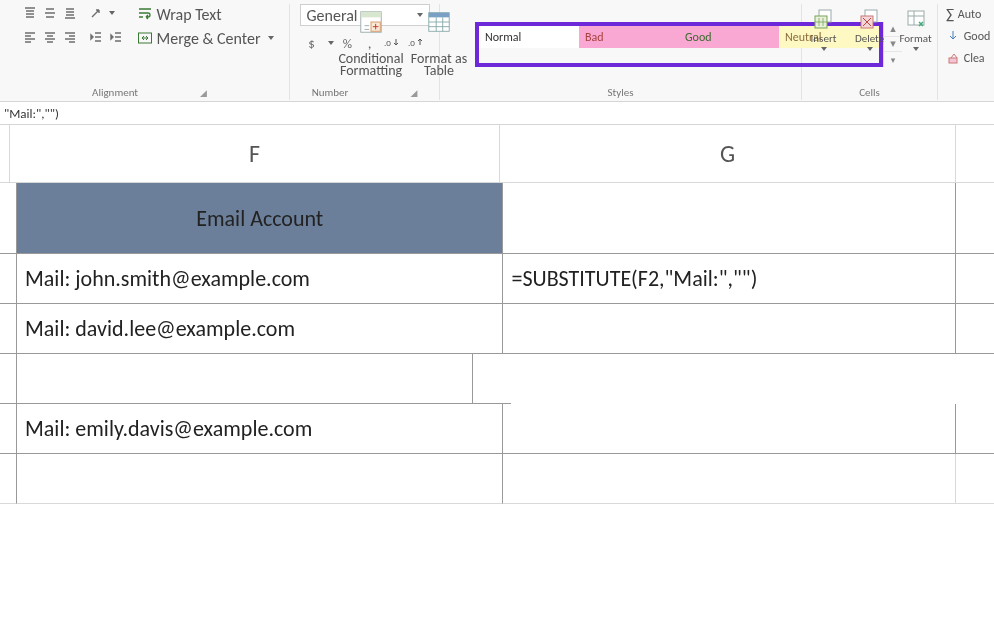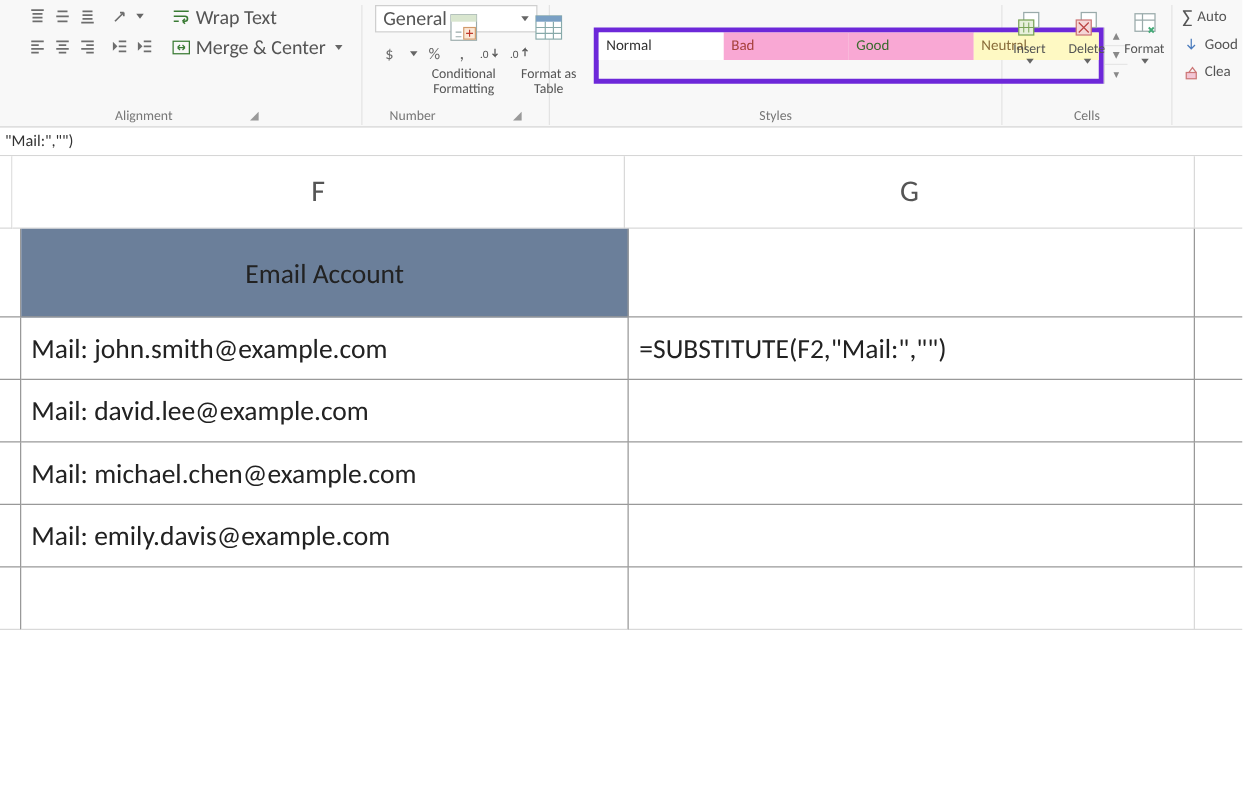--- a/index.html
+++ b/index.html
@@ -18,21 +18,21 @@
 svg{display:block}
 
 .alignment .mini svg{stroke:#6d6d6d;stroke-width:1.4}
 
 .txtbtn{display:flex;align-items:center;height:20px;gap:4px;font-size:16px;color:#555;padding:0 4px}
 .txtbtn svg{flex-shrink:0}
 
 .numfmt{display:flex;flex-direction:column;gap:8px}
 .numfmt-select{width:130px;height:22px;border:1px solid #cfcfcf;background:#fff;font-size:16px;color:#555;display:flex;align-items:center;justify-content:space-between;padding:0 6px}
 
-.bigbtn{display:flex;flex-direction:column;align-items:center;justify-content:flex-end;width:64px;height:70px;font-size:11px;color:#555;gap:18px;padding-bottom:2px}
+.bigbtn{display:flex;flex-direction:column;align-items:center;justify-content:flex-end;width:64px;height:70px;font-size:14px;color:#555;gap:18px;padding-bottom:2px}
 .bigbtn .lbl{text-align:center;line-height:12px}
 
 .styles-grid{display:flex;border:4px solid #6d28d9}
 .styles-row{display:flex}
 .style-cell{width:100px;height:22px;font-size:12px;display:flex;align-items:center;padding:0 6px}
 .scroll-col{display:flex;flex-direction:column;border-left:1px solid #d8d8d8}
 .scroll-col .arr{width:18px;height:15px;display:flex;align-items:center;justify-content:center;border-bottom:1px solid #e6e6e6;color:#888}
 
 .cellsbtn{display:flex;flex-direction:column;align-items:center;width:44px;gap:2px;font-size:11px;color:#555}
 
@@ -313,21 +313,20 @@
         <div class="cell w-h"></div>
       </div>
     <div class="r">
         <div class="cell w-e"></div>
         <div class="cell w-f">Mail: david.lee@example.com</div>
         <div class="cell w-g"></div>
         <div class="cell w-h"></div>
       </div>
     <div class="r">
         <div class="cell w-e"></div>
-        <div class="cell w-f">Mail: michael.chen@example.com</div>
         <div class="cell w-g"></div>
         <div class="cell w-h"></div>
       </div>
     <div class="r">
         <div class="cell w-e"></div>
         <div class="cell w-f">Mail: emily.davis@example.com</div>
         <div class="cell w-g"></div>
         <div class="cell w-h"></div>
       </div>
     <div class="r">

